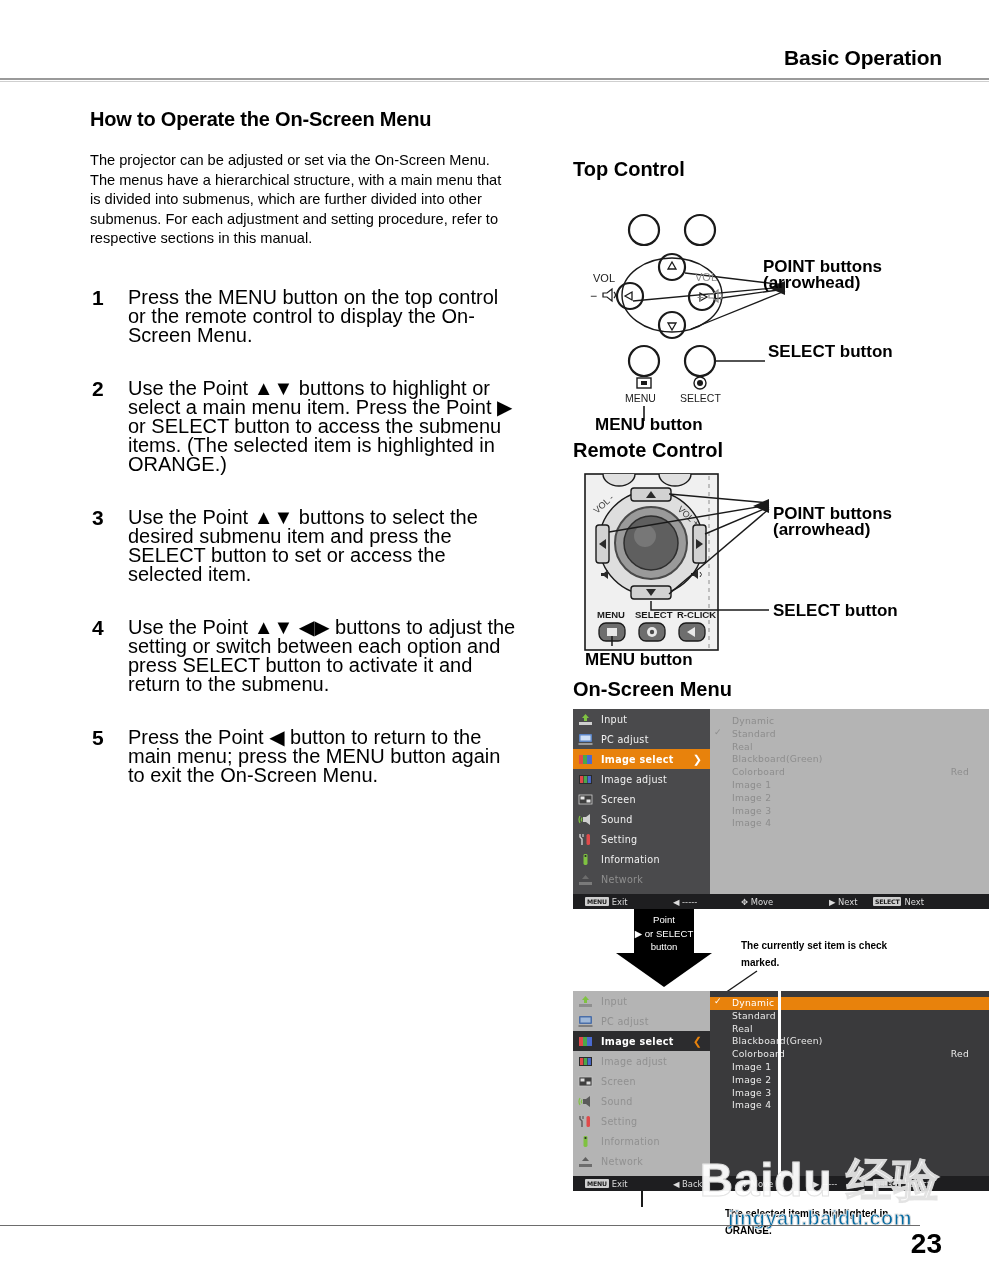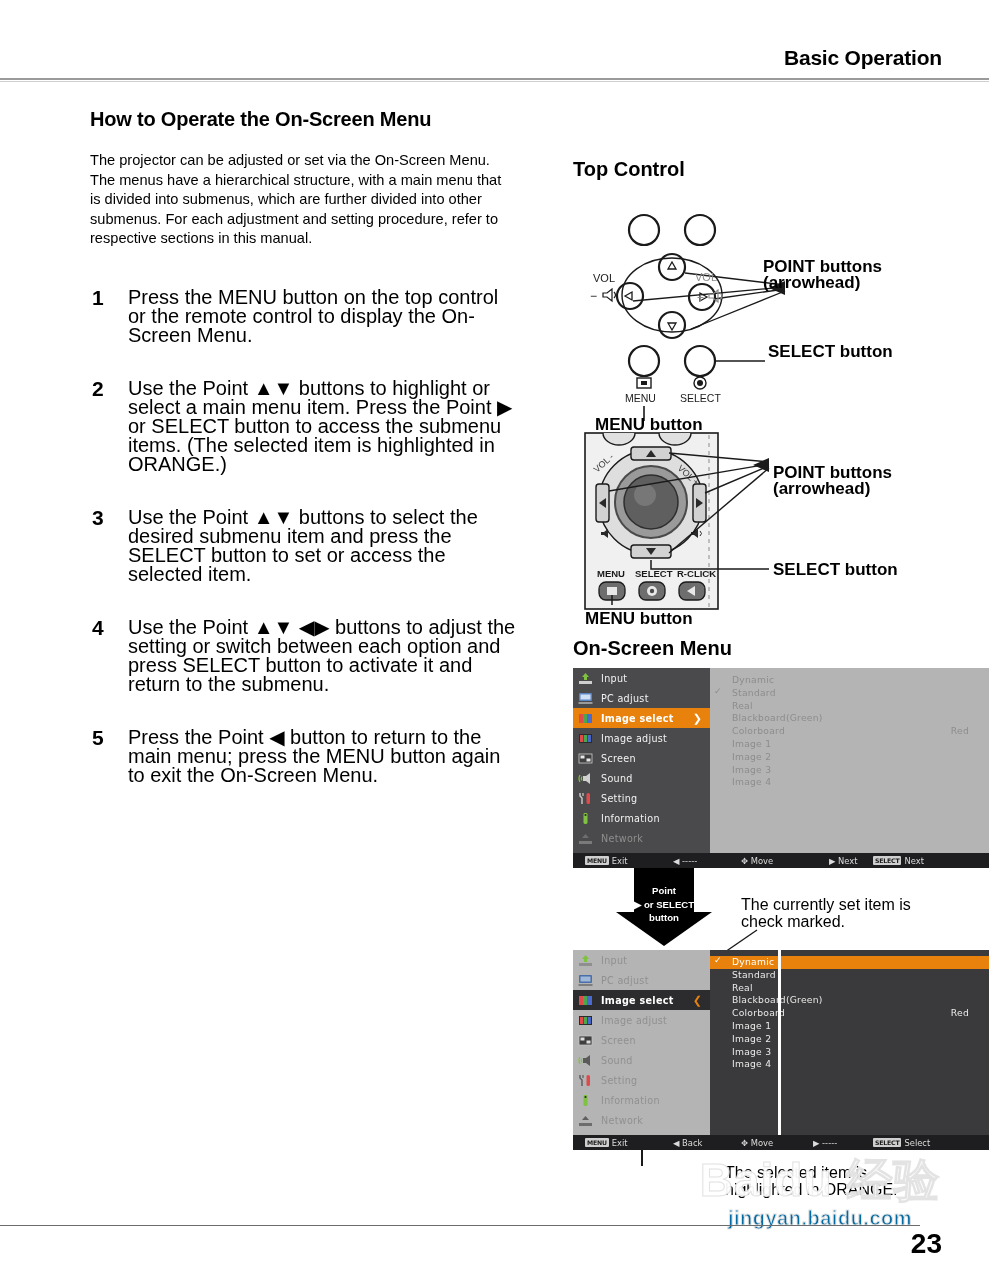--- a/index.html
+++ b/index.html
@@ -100,23 +100,23 @@
     font-size: 20px;
     font-weight: bold;
     margin: 0 0 8px 0;
   }
   .callout-label {
     font-size: 17px;
     font-weight: bold;
     line-height: 16px;
   }
   .note-text {
-    font-size: 16px;
+    font-size: 10px;
     line-height: 17px;
-    font-weight: normal;
+    font-weight: bold;
   }
 
   
   .diagram {
     position: relative;
   }
   .topctl-wrap { height: 240px; }
   .remote-wrap { height: 196px; }
 
   
@@ -244,23 +244,22 @@
     border-right: 48px solid transparent;
     border-top: 34px solid #000000;
   }
   .down-arrow .atxt {
     position: absolute;
     left: 0; top: 4px;
     width: 96px;
     text-align: center;
     color: #ffffff;
     font-size: 9.6px;
-    font-weight: bold;
+    font-weight: normal;
     line-height: 13.5px;
-    margin-top: 12px;
   }
 
   
   .watermark {
     position: absolute;
     left: 690px;
     top: 1155px;
     width: 260px;
     height: 100px;
     pointer-events: none;
@@ -400,20 +399,21 @@
     </svg>
 
     <div style="position:absolute; left:190px; top:70px;" class="callout-label">
       <div>POINT buttons</div>
       <div>(arrowhead)</div>
     </div>
     <div style="position:absolute; left:195px; top:155px;" class="callout-label">SELECT button</div>
     <div style="position:absolute; left:22px; top:228px;" class="callout-label">MENU button</div>
   </div>
 
+  <div class="sub-head" style="margin-top:10px;">Remote Control</div>
 
   <div class="diagram remote-wrap">
     <svg width="380" height="186" viewBox="0 0 380 186">
 
       <rect x="12" y="4" width="133" height="176" fill="#f0f0f0" stroke="#1a1a1a" stroke-width="1.6"></rect>
       <line x1="136" y1="6" x2="136" y2="178" stroke="#9d9d9d" stroke-width="1.2" stroke-dasharray="4,4"></line>
 
       <path d="M30,4 a16,12 0 0 0 32,0" fill="#e0e0e0" stroke="#1a1a1a" stroke-width="1.4"></path>
       <path d="M86,4 a16,12 0 0 0 32,0" fill="#e0e0e0" stroke="#1a1a1a" stroke-width="1.4"></path>
 

